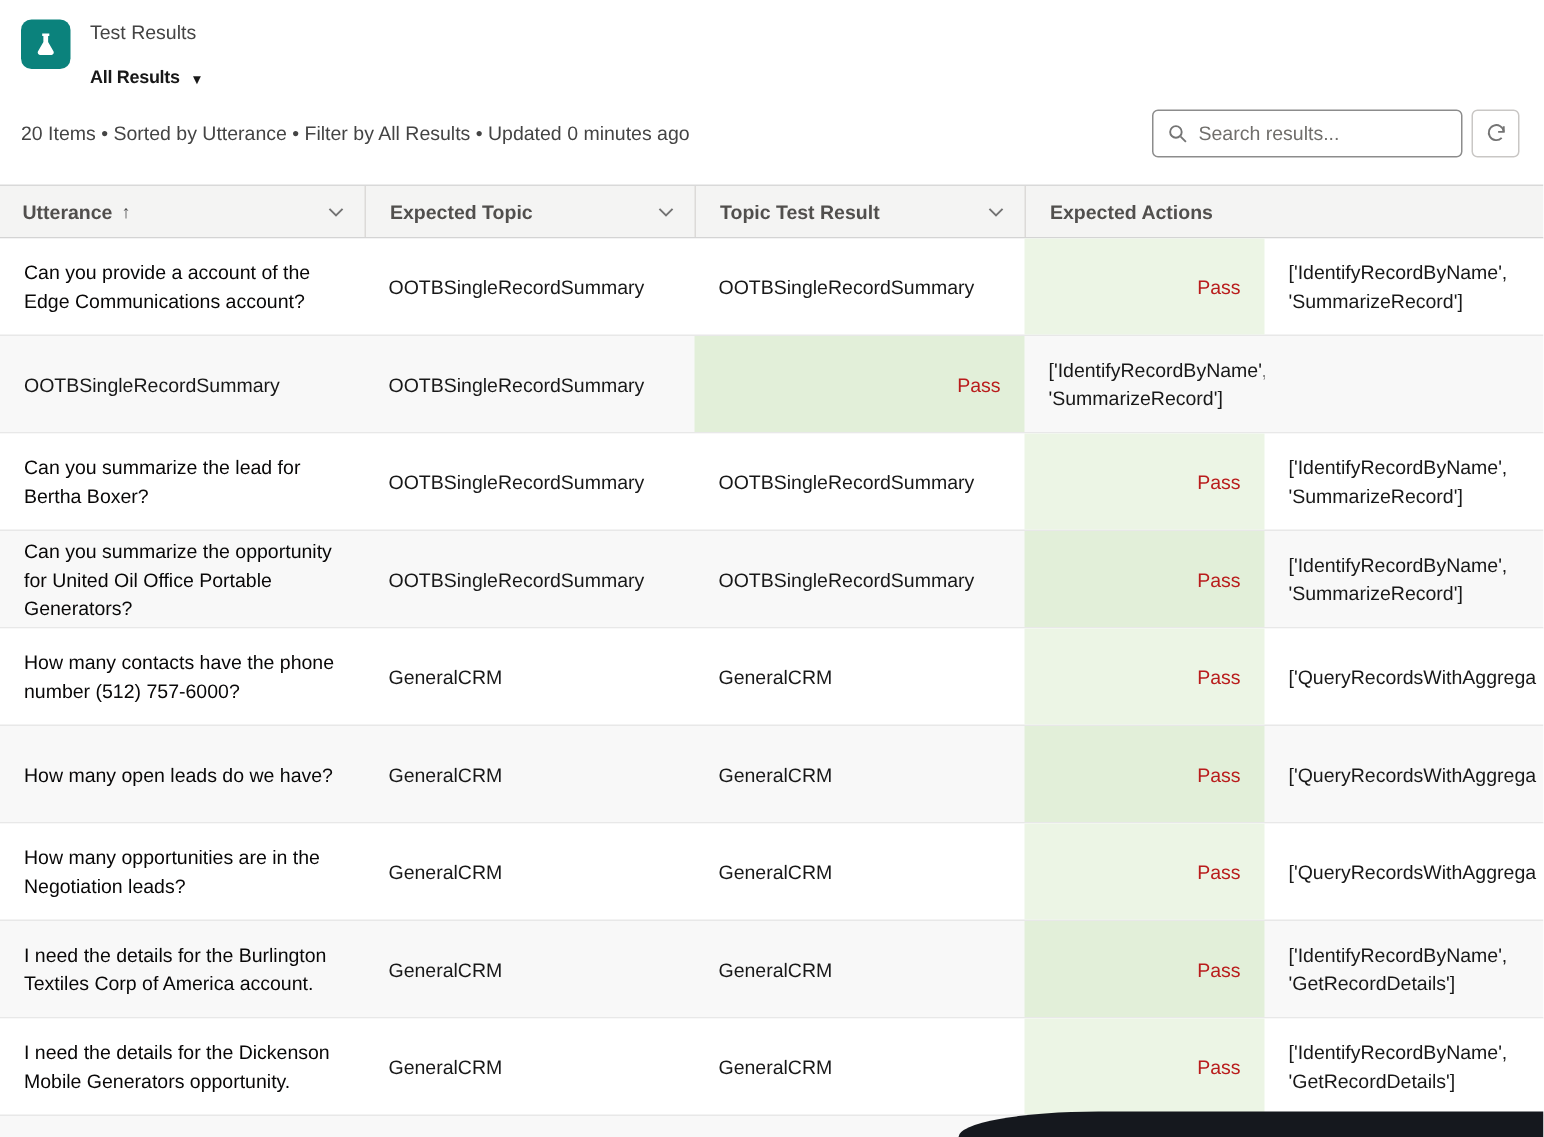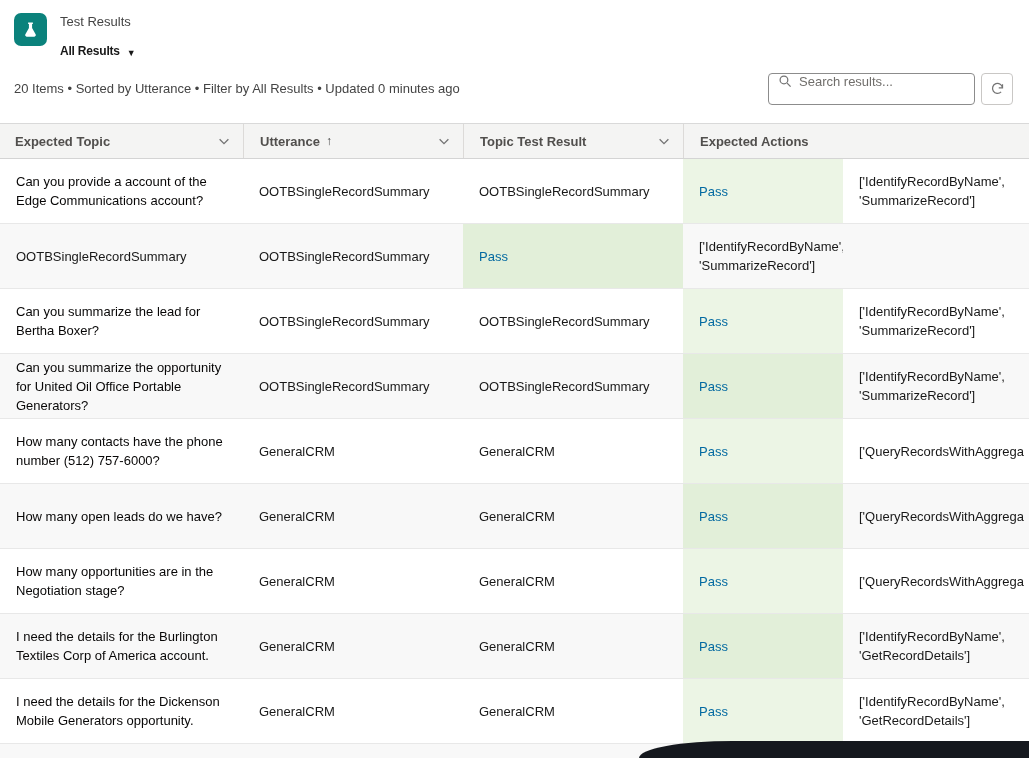--- a/index.html
+++ b/index.html
@@ -19,21 +19,21 @@
   .obj-label { font-size: 13px; color: #444; }
   .view-selector { display: flex; align-items: center; gap: 7px; cursor: pointer; }
   .view-label { font-size: 12px; font-weight: bold; color: #181818; letter-spacing: -0.2px; }
   .view-caret { font-size: 9px; color: #181818; margin-top: 3px; }
   
   .toolbar { display: flex; align-items: center; justify-content: space-between; padding: 12px 16px 0 14px; height: 49px; }
   .summary { font-size: 13px; color: #444; }
   .toolbar-right { display: flex; align-items: center; gap: 6px; }
   .search-box {
     width: 207px; height: 32px; border: 1px solid #8c8c8c; border-radius: 4px;
-    display: flex; align-items: flex-start; gap: 7px; padding: 0 9px; background: #fff;
+    display: flex; align-items: center; gap: 7px; padding: 0 9px; background: #fff;
   }
   .search-box input {
     border: none; outline: none; flex: 1; font-size: 13px; background: transparent;
     font-family: "Liberation Sans", sans-serif; color: #181818; min-width: 0;
   }
   .search-box input::placeholder { color: #706e6b; }
   .refresh-btn {
     width: 32px; height: 32px; border: 1px solid #c9c7c5; border-radius: 4px;
     background: #fff; display: flex; align-items: center; justify-content: center; cursor: pointer;
   }
@@ -55,21 +55,21 @@
   .tbody .tr {
     display: grid; grid-template-columns: 243px 220px 220px 160px 260px;
     height: 65px; background: #fff; border-bottom: 1px solid #e8e8e8;
   }
   .tbody .tr.alt { background: #f8f8f8; }
   .td {
     display: flex; align-items: center; padding: 0 16px;
     font-size: 13px; line-height: 19px; overflow: hidden; color: #181818;
   }
   .td-utterance { color: #080707; }
-  .td-result { background: #ecf5e5; color: #0369a1; }
+  .td-result { background: #ecf5e5; color: #b91c1c; justify-content: flex-end; }
   .tr.alt .td-result { background: #e2efd9; }
   .tr.partial .td { align-items: flex-start; padding-top: 13px; }
   
   .dock-overlay {
     position: absolute; right: 0; bottom: 0; width: 390px; height: 17px;
     background: #15181e; border-top-left-radius: 110px 20px;
   }
 </style>
 </head>
 <body>
@@ -110,38 +110,38 @@
       </span>
     </button>
   </div>
 </div>
 
 <div class="table-wrap">
   <div class="grid">
     <div class="thead">
 
       <div class="th">
-        <span>Expected Topic</span>
-        <span class="chev">
-          <svg width="14" height="14" viewBox="0 0 16 16" fill="none" stroke="#747474" stroke-width="1.5">
-              <path d="M3 6l5 5 5-5"></path>
-            </svg>
-        </span>
-      </div>
-
-      <div class="th">
         <span>Utterance</span>
         <span class="sort-arrow">↑</span>
         <span class="chev">
           <svg width="14" height="14" viewBox="0 0 16 16" fill="none" stroke="#747474" stroke-width="1.5">
               <path d="M3 6l5 5 5-5"></path>
             </svg>
         </span>
       </div>
 
+      <div class="th">
+        <span>Expected Topic</span>
+        <span class="chev">
+          <svg width="14" height="14" viewBox="0 0 16 16" fill="none" stroke="#747474" stroke-width="1.5">
+              <path d="M3 6l5 5 5-5"></path>
+            </svg>
+        </span>
+      </div>
+
 
       <div class="th">
         <span>Topic Test Result</span>
         <span class="chev">
           <svg width="14" height="14" viewBox="0 0 16 16" fill="none" stroke="#747474" stroke-width="1.5">
               <path d="M3 6l5 5 5-5"></path>
             </svg>
         </span>
       </div>
 
@@ -246,21 +246,21 @@
           </div>
           <div class="td td-result">
             <span>Pass</span>
           </div>
           <div class="td">
             <span>['QueryRecordsWithAggrega</span>
           </div>
         </div>
         <div class="tr">
           <div class="td td-utterance">
-            <span>How many opportunities are in the Negotiation stage?</span>
+            <span>How many opportunities are in the Negotiation leads?</span>
           </div>
           <div class="td">
             <span>GeneralCRM</span>
           </div>
           <div class="td">
             <span>GeneralCRM</span>
           </div>
           <div class="td td-result">
             <span>Pass</span>
           </div>

